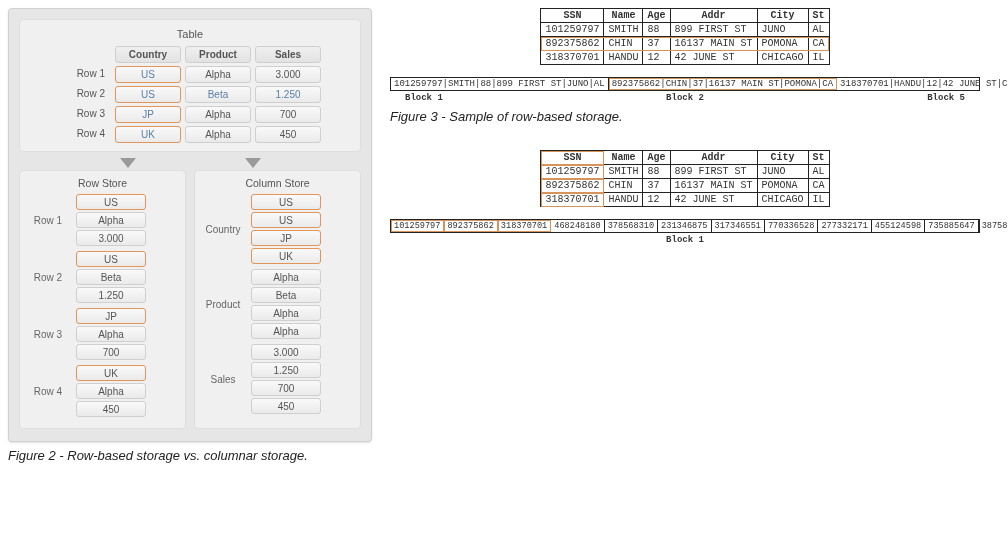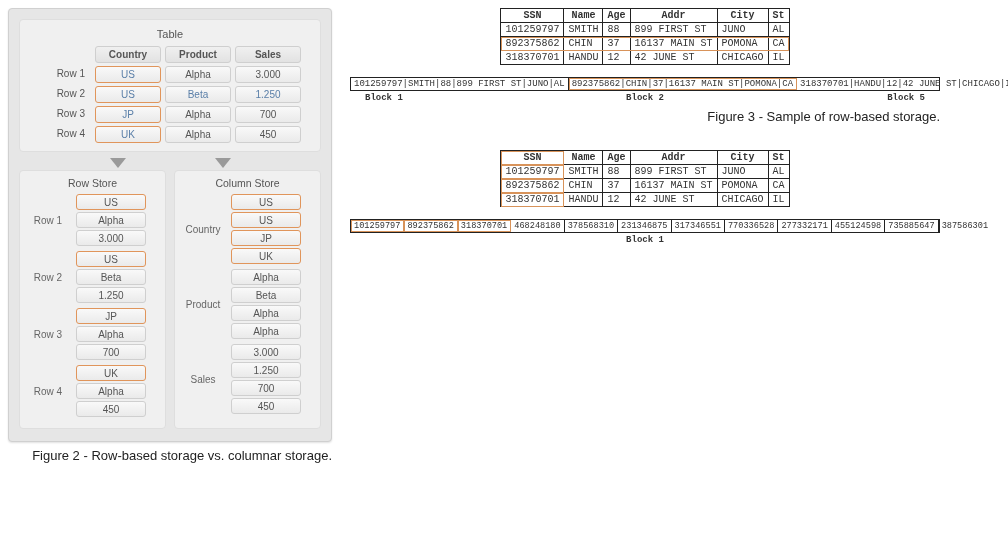--- a/index.html
+++ b/index.html
@@ -6,21 +6,21 @@
   body {
     margin: 0;
     padding: 8px;
     font-family: Arial, Helvetica, sans-serif;
     font-size: 10px;
     color: #333;
     background: #fff;
     width: 1008px;
   }
   .layout { display: flex; gap: 18px; }
-  .left { width: 324px; }
+  .left { width: 364px; }
   .right { flex: 1; display: flex; flex-direction: column; gap: 26px; }
 
   
   .panel {
     background: #e6e6e6;
     border: 1px solid #d0d0d0;
     border-radius: 4px;
     padding: 10px 10px 12px 10px;
     box-shadow: 0 1px 2px rgba(0,0,0,0.12);
   }
@@ -60,21 +60,21 @@
   }
   .store-title { text-align:center; font-size:10.5px; color:#555; margin:2px 0 5px 0; }
   .rs-row, .cs-row { display:grid; grid-template-columns: 48px 70px; column-gap:4px; row-gap:2px; margin-bottom:5px; }
   .rs-row .gcell, .cs-row .gcell {
     background: linear-gradient(#f9f9f9,#eaeaea);
     border:1px solid #cfcfcf; border-radius:3px;
     text-align:center; padding:1.5px 2px; font-size:10px; color:#555;
   }
   .side-label { background:transparent; border:none; text-align:center; color:#666; align-self:center; font-size:10px; }
 
-  .caption { font-size: 13px; text-align:right; margin-top:6px; color:#222; }
+  .caption { font-style: italic; font-size: 13px; text-align:left; margin-top:6px; color:#222; }
 
   
   .datatable {
     border-collapse: collapse;
     margin: 0 auto 6px auto;
     font-family: "Courier New", monospace;
     font-size: 10px;
   }
   .datatable th, .datatable td {
     border: 1px solid #222;

